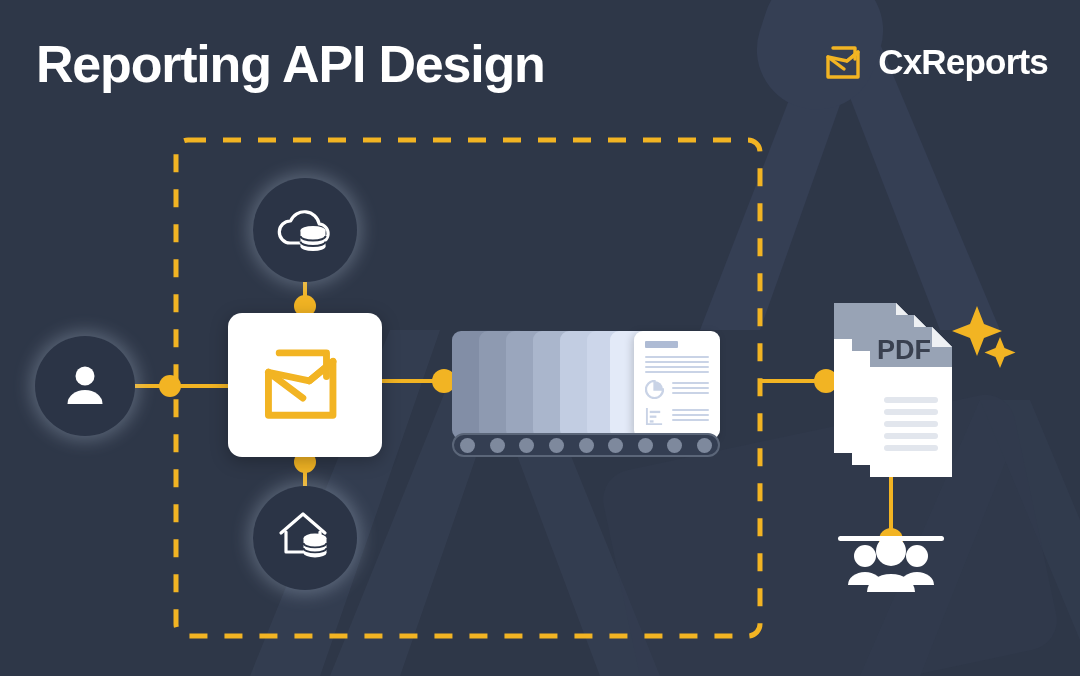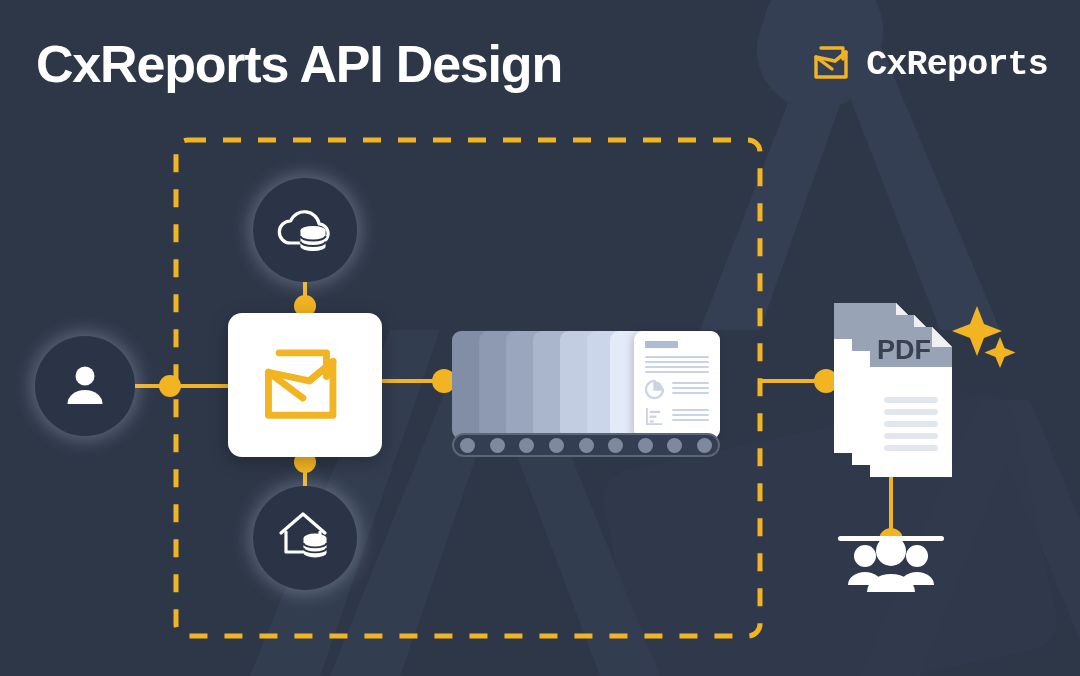--- a/index.html
+++ b/index.html
@@ -14,21 +14,21 @@
   #bg-decor { position:absolute; inset:0; width:1080px; height:676px; pointer-events:none; }
 
   
   #page-title {
     position:absolute; left:36px; top:36px;
     font-size:52px; font-weight:bold; color:#ffffff;
     letter-spacing:-1.2px; line-height:1.1;
   }
   #brand {
     position:absolute; right:32px; top:42px;
-    display:flex; align-items:center; gap:12px;font-family:Liberation Mono, monospace;
+    display:flex; gap:12px;
   }
   #brand-name {
     font-size:35px; font-weight:bold; color:#ffffff; letter-spacing:-0.8px;
   }
 
   
   #diagram { position:absolute; inset:0; width:1080px; height:676px; }
 
   
   .node-circle {
@@ -91,21 +91,21 @@
     <path d="M 820 20 L 870 20 L 1000 330 L 940 330 Z"></path>
     <rect x="760" y="-30" width="120" height="140" rx="60" transform="rotate(18 820 40)"></rect>
   </g>
   <g fill="#333d50" opacity="0.7">
     <path d="M 860 676 L 980 400 L 1030 400 L 920 676 Z"></path>
     <path d="M 980 400 L 1030 400 L 1080 520 L 1080 640 Z"></path>
     <rect x="620" y="430" width="420" height="260" rx="30" transform="rotate(-12 830 560)" opacity="0.55"></rect>
   </g>
 </svg>
 
-<div id="page-title">CxReports API Design</div>
+<div id="page-title">Reporting API Design</div>
 
 <div id="brand">
   <span style="display:block;">
     <svg width="42" height="40" viewBox="0 0 42 40" xmlns="http://www.w3.org/2000/svg">
       <g fill="none" stroke="#f2b423" stroke-width="3.4" stroke-linejoin="round" stroke-linecap="round">
         <path d="M9 6 h22 v11"></path>
         <path d="M4 15 v20 h30 v-25 l-11 9 z"></path>
         <path d="M4 15 l16 12"></path>
         <path d="M23 19 l11 -9"></path>
       </g>

